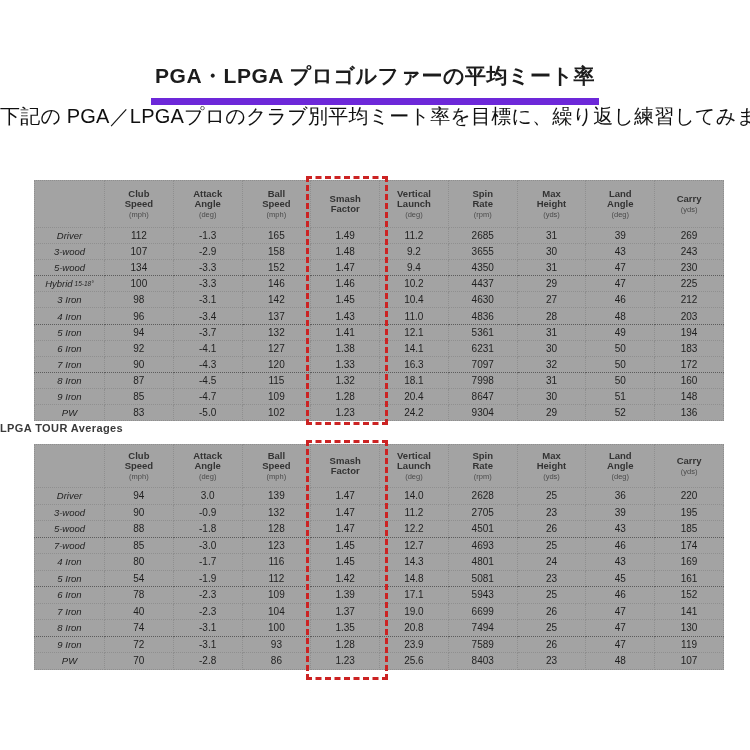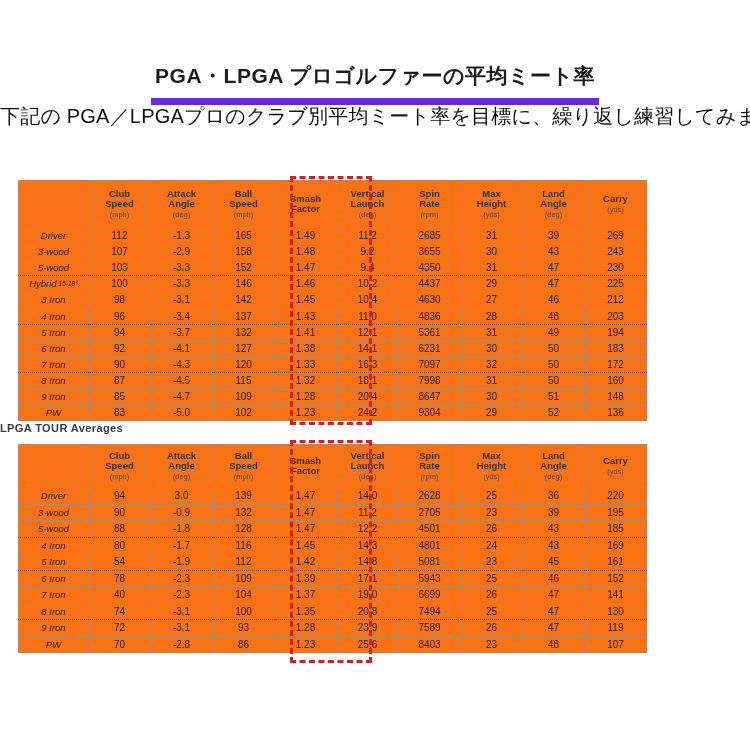--- a/index.html
+++ b/index.html
@@ -10,21 +10,21 @@
   }
   .title-wrap{position:absolute;top:62px;left:0;width:750px;text-align:center;}
   .page-title{
     display:inline-block;font-size:21px;font-weight:bold;color:#1c1c1c;
     letter-spacing:.5px;border-bottom:7px solid #6d28d9;padding:0 4px 8px 4px;margin:0;
   }
   .page-subtitle{
     position:absolute;top:103px;left:0;width:750px;text-align:center;
     font-size:20px;color:#101010;margin:0;letter-spacing:.2px;white-space:nowrap;
   }
-  .table-wrap{position:absolute;left:18px;width:629px;background:#f97316;}
+  .table-wrap{position:absolute;left:34px;width:690px;background:#a3a3a3;}
   .t1{top:180px;}
   .t2{top:444px;}
   table{width:100%;border-collapse:collapse;table-layout:fixed;}
   th,td{
     border:1px dotted #8f8f8f;padding:0;text-align:center;vertical-align:middle;
     overflow:hidden;
   }
   thead th{height:46px;font-size:9.5px;font-weight:600;color:#333;}
   .t2 thead th{height:42px;}
   .col-word{line-height:10px;}
@@ -135,21 +135,21 @@
           <td>158</td>
           <td>1.48</td>
           <td>9.2</td>
           <td>3655</td>
           <td>30</td>
           <td>43</td>
           <td>243</td>
         </tr>
         <tr class="group-end">
           <td class="club-cell">5-wood</td>
-          <td>103</td>
+          <td>134</td>
           <td>-3.3</td>
           <td>152</td>
           <td>1.47</td>
           <td>9.4</td>
           <td>4350</td>
           <td>31</td>
           <td>47</td>
           <td>230</td>
         </tr>
         <tr>
@@ -360,20 +360,32 @@
           <td>-1.8</td>
           <td>128</td>
           <td>1.47</td>
           <td>12.2</td>
           <td>4501</td>
           <td>26</td>
           <td>43</td>
           <td>185</td>
         </tr>
         <tr>
+          <td class="club-cell">7-wood</td>
+          <td>85</td>
+          <td>-3.0</td>
+          <td>123</td>
+          <td>1.45</td>
+          <td>12.7</td>
+          <td>4693</td>
+          <td>25</td>
+          <td>46</td>
+          <td>174</td>
+        </tr>
+        <tr>
           <td class="club-cell">4 Iron</td>
           <td>80</td>
           <td>-1.7</td>
           <td>116</td>
           <td>1.45</td>
           <td>14.3</td>
           <td>4801</td>
           <td>24</td>
           <td>43</td>
           <td>169</td>

